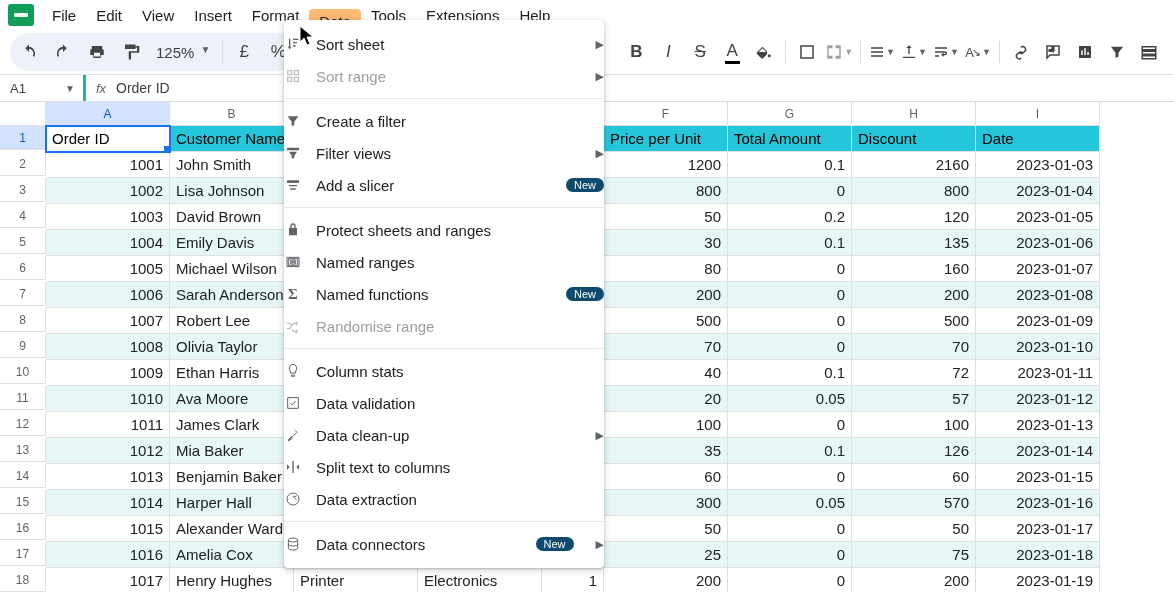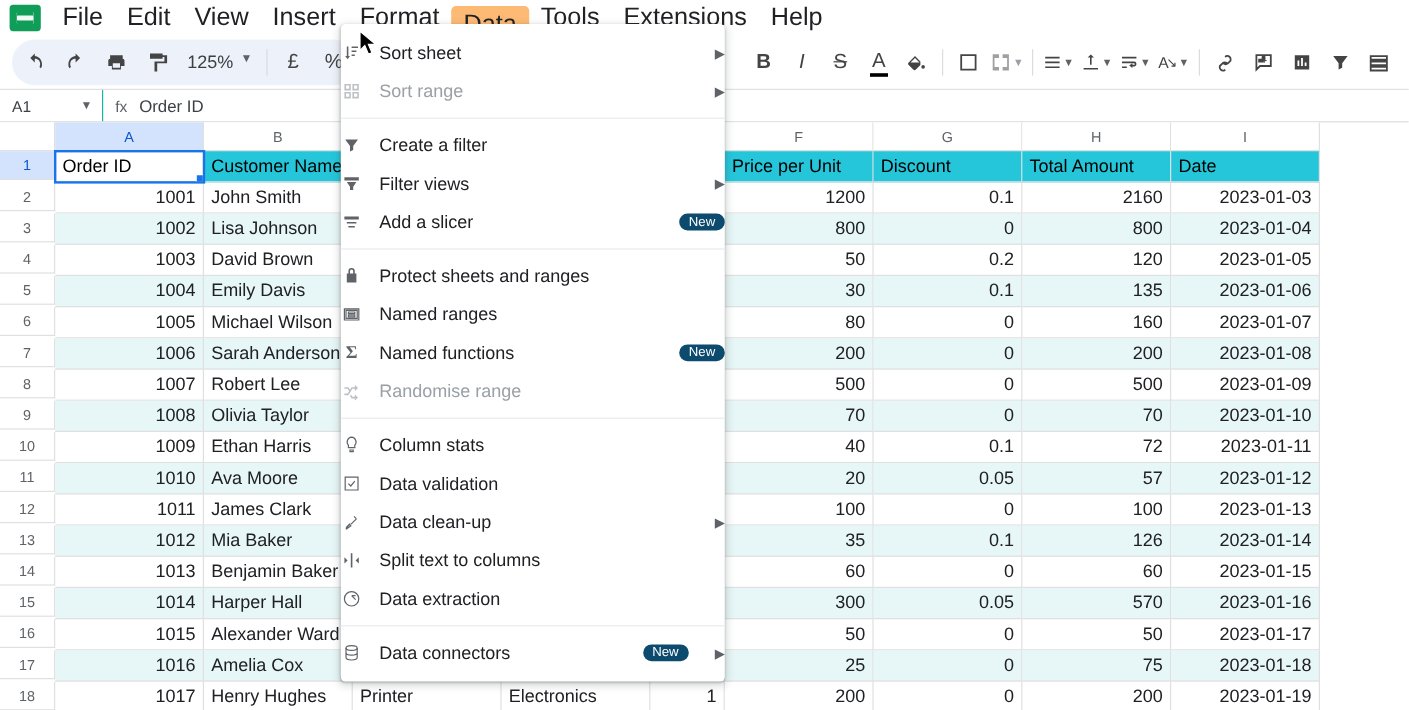--- a/index.html
+++ b/index.html
@@ -2,36 +2,36 @@
 <html><head>
 <meta charset="utf-8">
 <style>
   * { box-sizing: border-box; margin: 0; padding: 0; font-family: "Google Sans", Arial, sans-serif; }
   body { font-size: 14px; color: #202124; background: #fff; overflow: hidden; width: 1174px; height: 592px; position: relative; }
 
   
   .menubar { display: flex; align-items: center; height: 30px; padding: 0 4px; }
   .logo { width: 26px; height: 22px; background: #0f9d58; border-radius: 3px; margin: 0 8px 0 4px; display:flex; align-items:center; justify-content:center; color:#fff; font-size:11px; font-weight:bold; }
   .logo::before { content:""; display:block; width:14px; height:10px; background:#fff; opacity:.95; border-radius:1px; box-shadow: inset 0 3px 0 #0f9d58, inset 0 -3px 0 #0f9d58; }
-  .menubar .mitem { padding: 4px 10px; cursor:pointer; border-radius:4px; color:#202124; font-size:21px; }
+  .menubar .mitem { padding: 4px 10px; cursor:pointer; border-radius:4px; color:#202124; font-size:15px; }
   .menubar .mitem.open { background:#fdba74;margin-top:12px; }
 
   
   .toolbar { display:flex; align-items:center; height:44px; padding:0 10px; gap:2px; }
   .pill { display:flex; align-items:center; background:#edf2fa; border-radius:24px; padding:2px 2px; }
   .tbtn { width:34px; height:34px; display:flex; align-items:center; justify-content:center; color:#444; border-radius:6px; cursor:pointer; font-size:17px; }
   .tbtn svg { width:18px; height:18px; fill:#444; }
   .zoom { display:flex; padding:0 8px; font-size:15px; color:#3c4043; gap:6px;}
   .tsep { width:1px; height:22px; background:#dadce0; margin:0 4px; }
 
   
   .fxrow { display:flex; align-items:center; height:28px; border-top:1px solid #e0e0e0; border-bottom:1px solid #dadce0; }
-  .namebox { width:86px; display:flex; align-items:center; padding-left:10px; font-size:13px; color:#3c4043; border-right:1px solid #14b8a6; height:100%; }
+  .namebox { width:86px; display:flex; align-items:center; padding-left:10px; font-size:13px; color:#3c4043; border-right:3px solid #14b8a6; height:100%; }
   .namebox .dd { margin-left:auto; margin-right:8px; color:#5f6368; font-size:10px; }
-  .fxicon { width:30px; text-align:center; color:#5f6368; font-size:13px; }
+  .fxicon { width:30px; text-align:center; font-style:italic; color:#5f6368; font-size:13px; }
   .fxval { font-size:14px; color:#3c4043; }
 
   
   .grid { display:grid; grid-template-columns: 46px 124px 124px 124px 124px 62px 124px 124px 124px 124px; font-size:15px; }
   .colhdr, .rowhdr { background:#fff; color:#5f6368; text-align:center; font-size:12px; border-right:1px solid #e0e0e0; border-bottom:1px solid #e0e0e0; height:24px; line-height:24px; }
   .corner { background:#fff; border-right:1px solid #e0e0e0; border-bottom:1px solid #e0e0e0; }
   .colhdr.sel { background:#d3e3fd; color:#0b57d0; }
   .rowhdr { background:#fff; }
   .rowhdr.sel { background:#d3e3fd; color:#0b57d0; }
   .cell { border-right:1px solid #e0e0e0; border-bottom:1px solid #e0e0e0; height:26px; line-height:26px; padding:0 6px; overflow:hidden; white-space:nowrap; }
@@ -210,22 +210,22 @@
     <div class="colhdr">G</div>
     <div class="colhdr">H</div>
     <div class="colhdr">I</div>
     <div class="rowhdr sel">1</div>
     <div class="cell hdrcell txt selcell">Order ID</div>
     <div class="cell hdrcell txt">Customer Name</div>
     <div class="cell hdrcell txt"></div>
     <div class="cell hdrcell txt"></div>
     <div class="cell hdrcell txt">y</div>
     <div class="cell hdrcell txt">Price per Unit</div>
+    <div class="cell hdrcell txt">Total Amount</div>
     <div class="cell hdrcell txt">Discount</div>
-    <div class="cell hdrcell txt">Total Amount</div>
     <div class="cell hdrcell txt">Date</div>
     <div class="rowhdr">2</div>
     <div class="cell num">1001</div>
     <div class="cell txt">John Smith</div>
     <div class="cell txt"></div>
     <div class="cell txt"></div>
     <div class="cell num">2</div>
     <div class="cell num">1200</div>
     <div class="cell num">0.1</div>
     <div class="cell num">2160</div>

